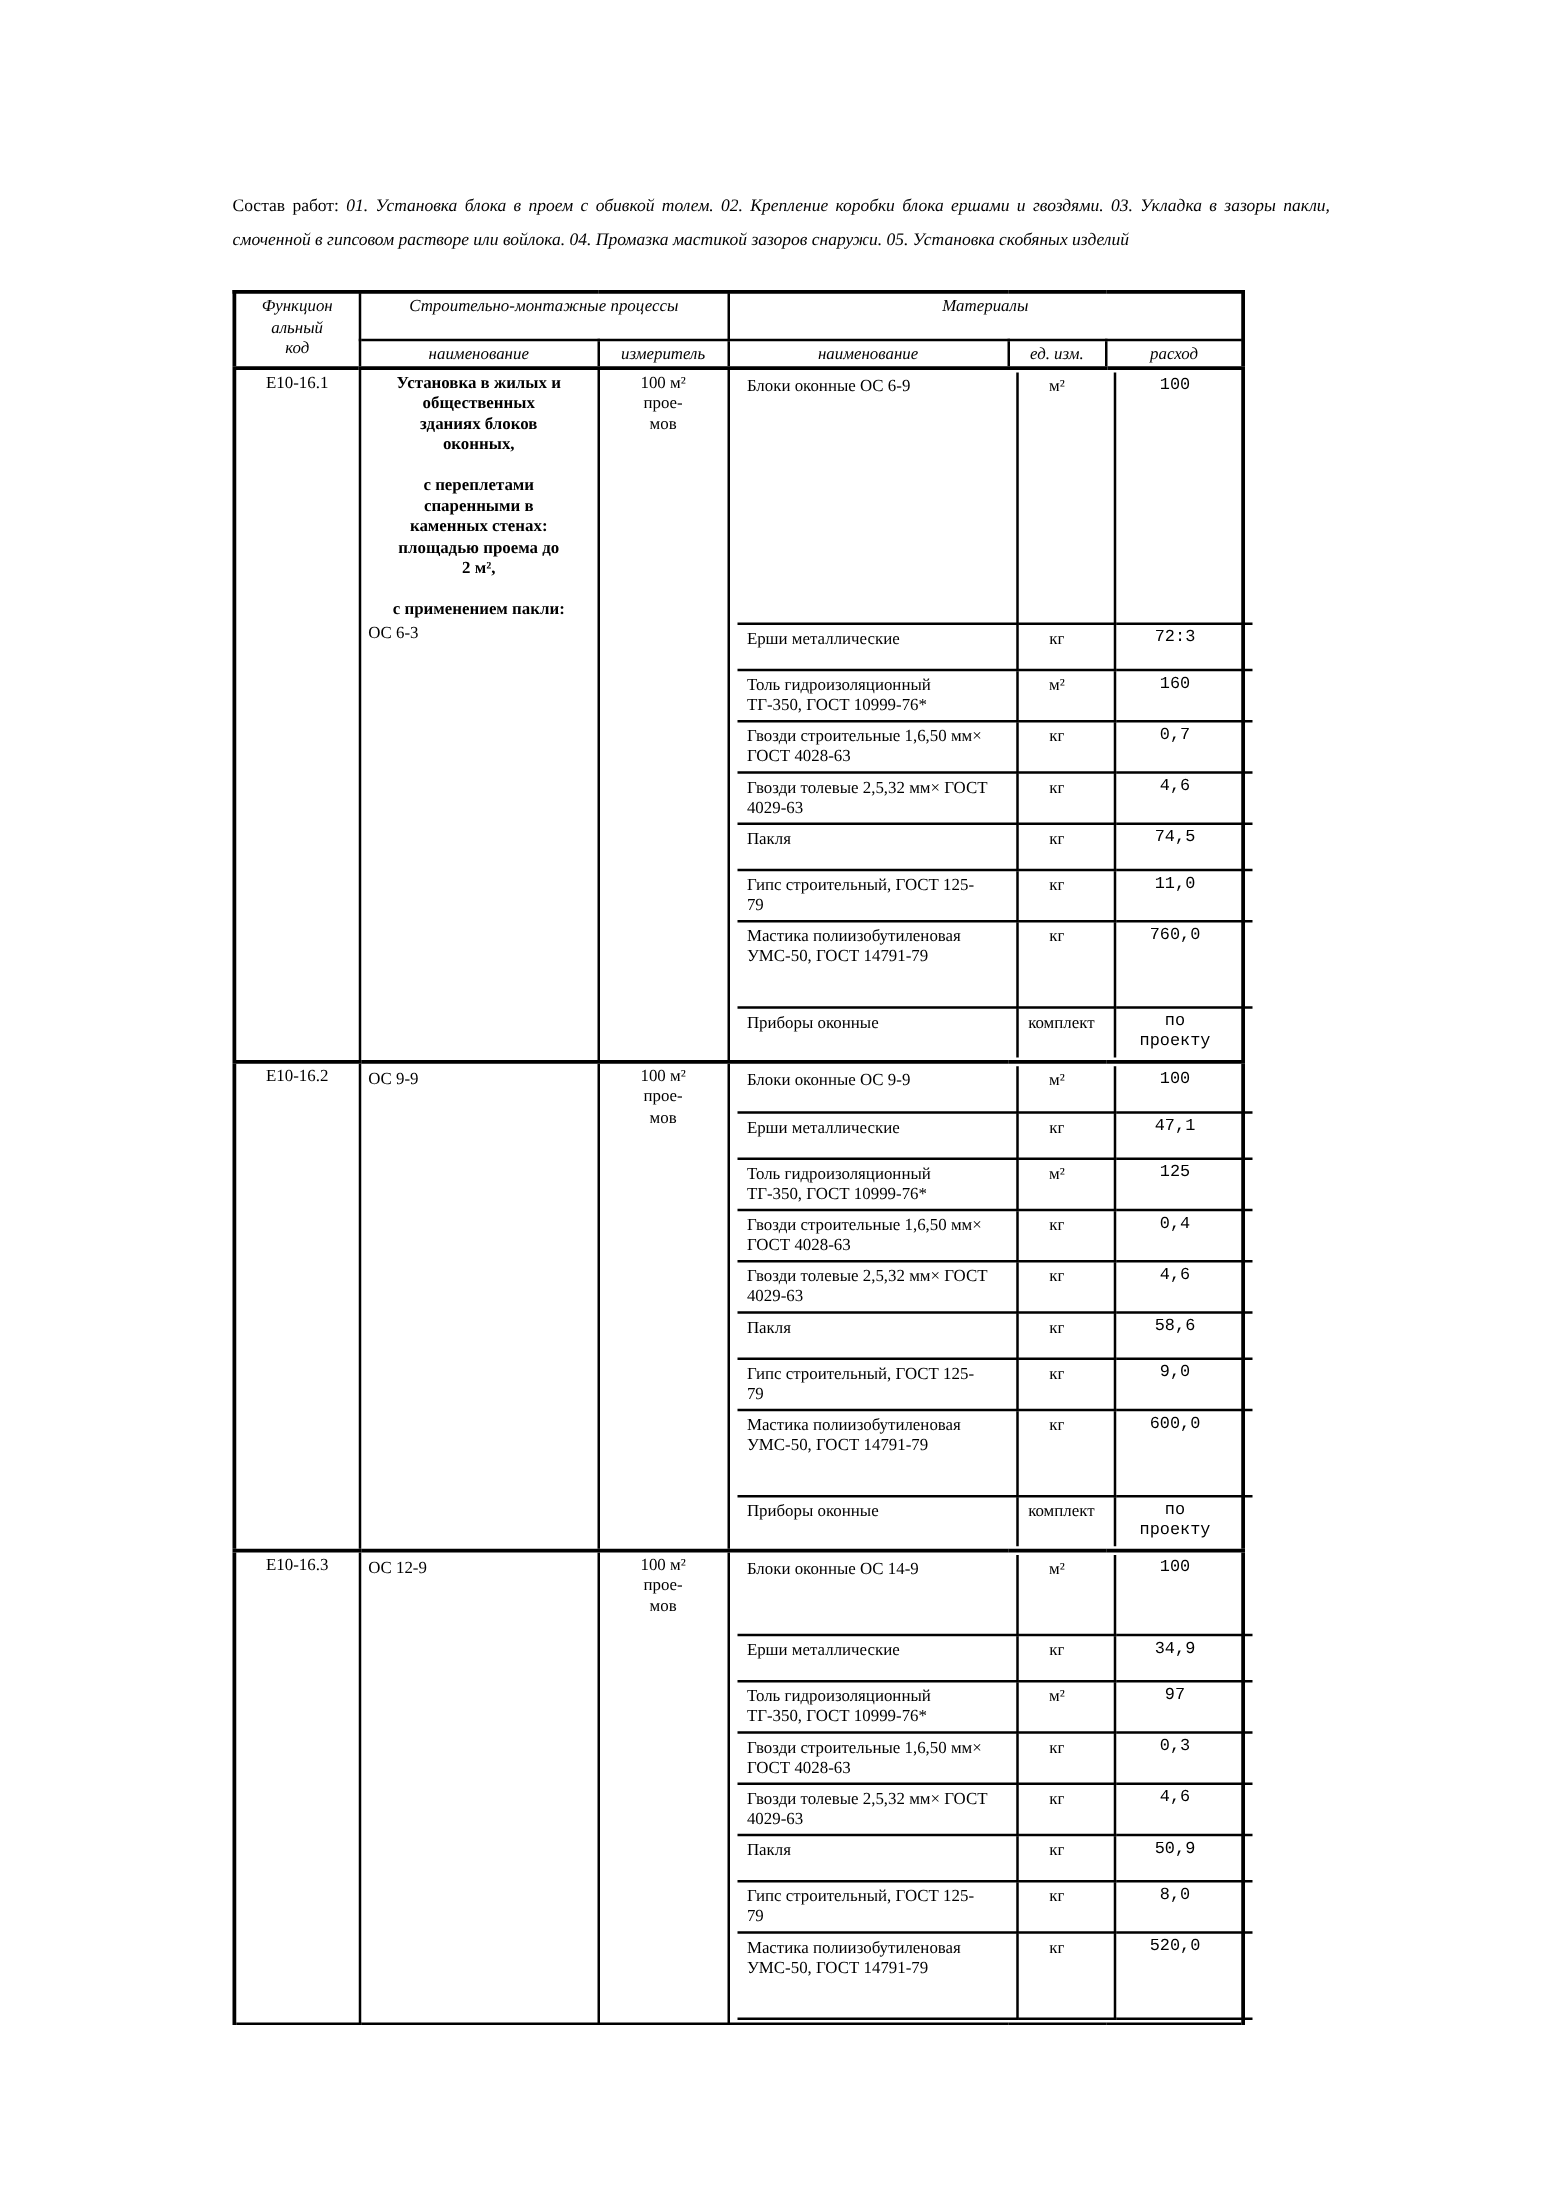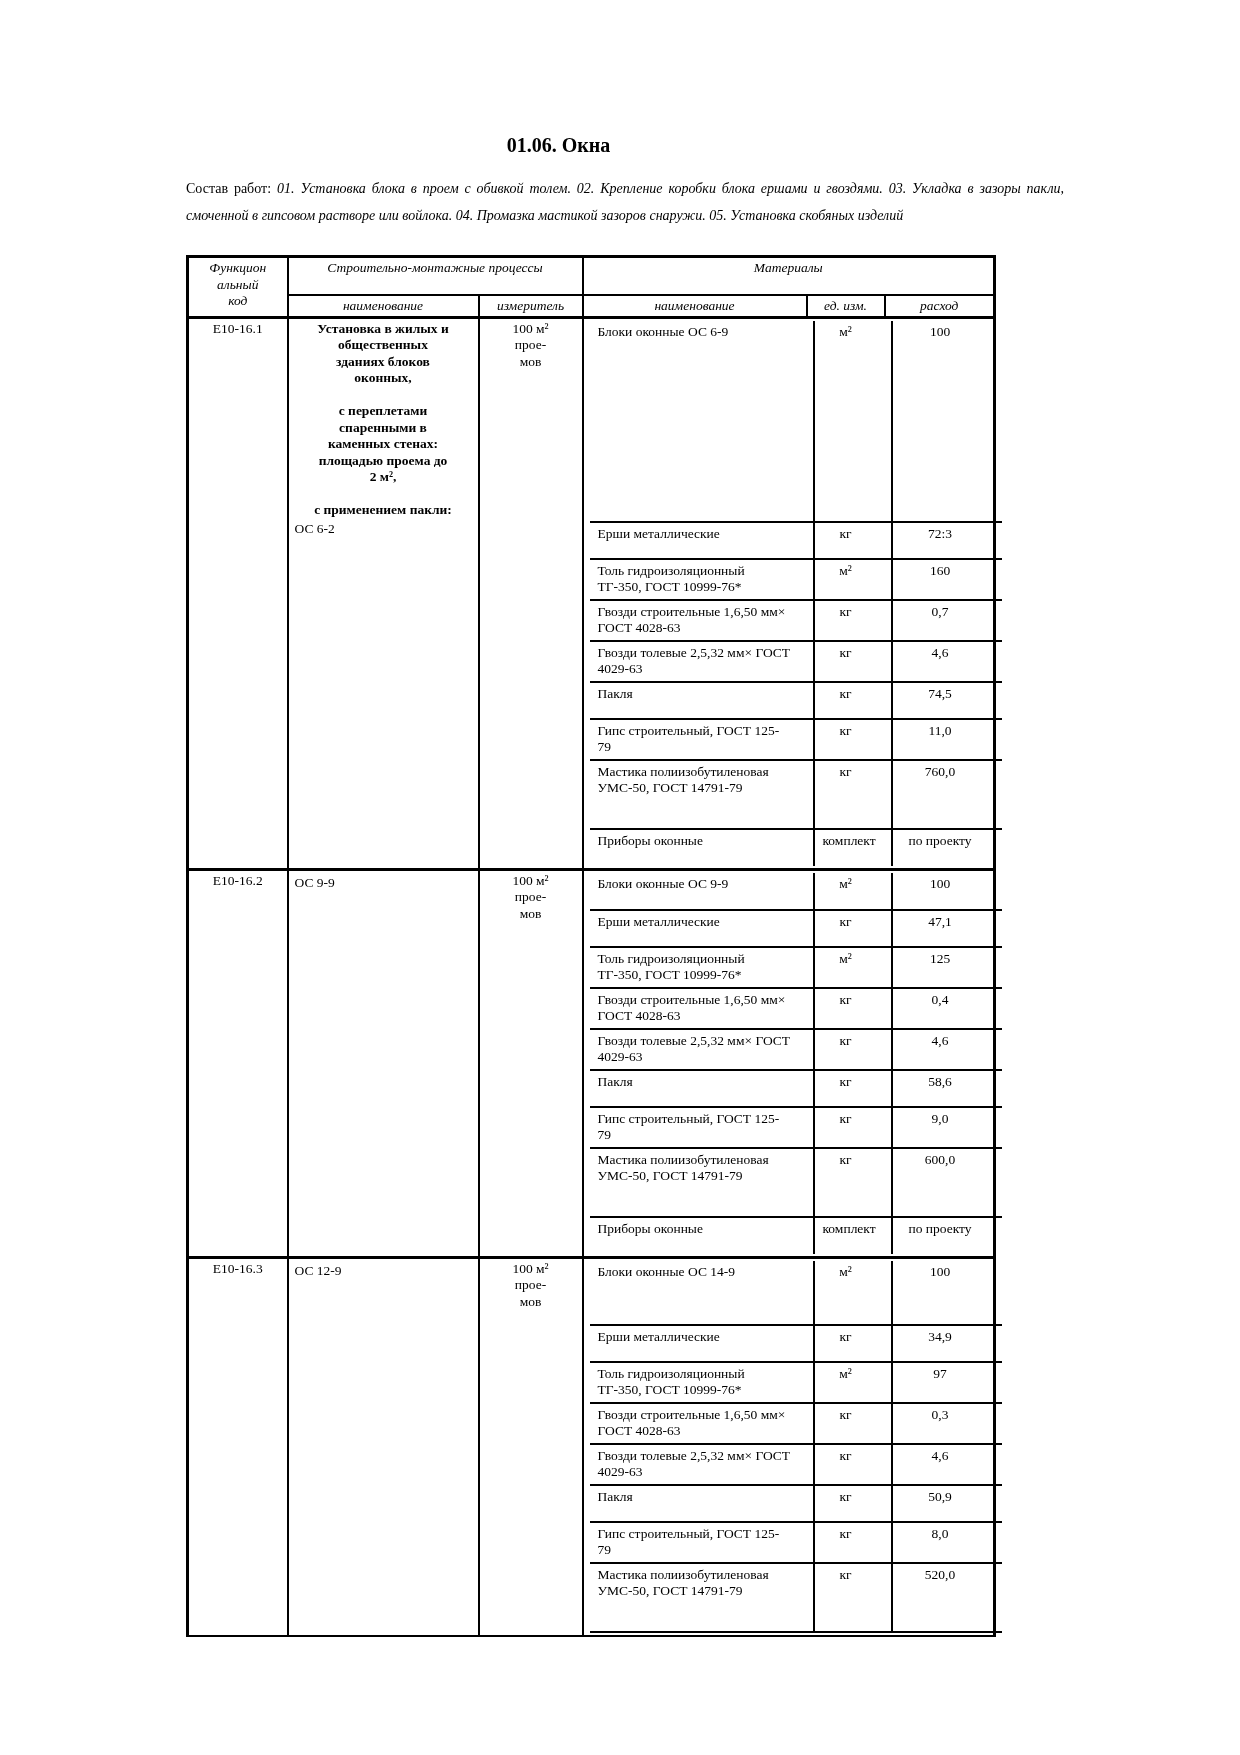--- a/index.html
+++ b/index.html
@@ -32,31 +32,30 @@
   td.mats{padding:0;}
   table.inner{border-collapse:collapse;table-layout:fixed;width:100%;}
   table.inner td{border:2px solid #000;font-size:13.5px;padding:3px 22px 3px 8px;
                  vertical-align:top;line-height:16.5px;}
   table.inner td:first-child{border-left:none;}
   table.inner td:last-child{border-right:none;}
   table.inner tr:first-child td{border-top:none;}
   table.inner tr:last-child td{border-bottom:none;}
   tr.g3 table.inner tr:last-child td{border-bottom:2px solid #000;}
   td.mu{text-align:center;padding:3px 2px;}
-  td.mq{text-align:center;padding:3px 4px;}
+  td.mq{text-align:center;padding:3px 4px;font-family:Liberation Mono, monospace;}
   tr.rA{height:201px;} tr.rB{height:64px;}
   tr.r1{height:37px;} tr.r2{height:40px;} tr.r3{height:69px;}
   td.vb{vertical-align:bottom;}
 </style>
 </head>
 <body>
 
 <div class="content">
 
-  <p class="title">01.06. Окна</p>
 
 
   <p class="works"><span>Состав работ:</span>
     <span class="txt">01. Установка блока в проем с обивкой толем. 02. Крепление коробки блока ершами и гвоздями. 03. Укладка в зазоры пакли, смоченной в гипсовом растворе или войлока. 04. Промазка мастикой зазоров снаружи. 05. Установка скобяных изделий</span></p>
 
   <table class="main">
     <colgroup>
       <col style="width:100px">
         <col style="width:191px">
         <col style="width:104px">
@@ -90,21 +89,21 @@
 зданиях блоков
 оконных,
 
 с переплетами
 спаренными в
 каменных стенах:
 площадью проема до
 2 м²,
 
 с применением пакли:</div>
-          <div class="gname">ОС 6-2</div>
+          <div class="gname">ОС 6-3</div>
         </td>
         <td class="meter pt">100 м²
 прое-
 мов</td>
         <td class="mats" colspan="3">
           <table class="inner">
             <colgroup>
                 <col style="width:224px">
                 <col style="width:78px">
                 <col style="width:110px">

